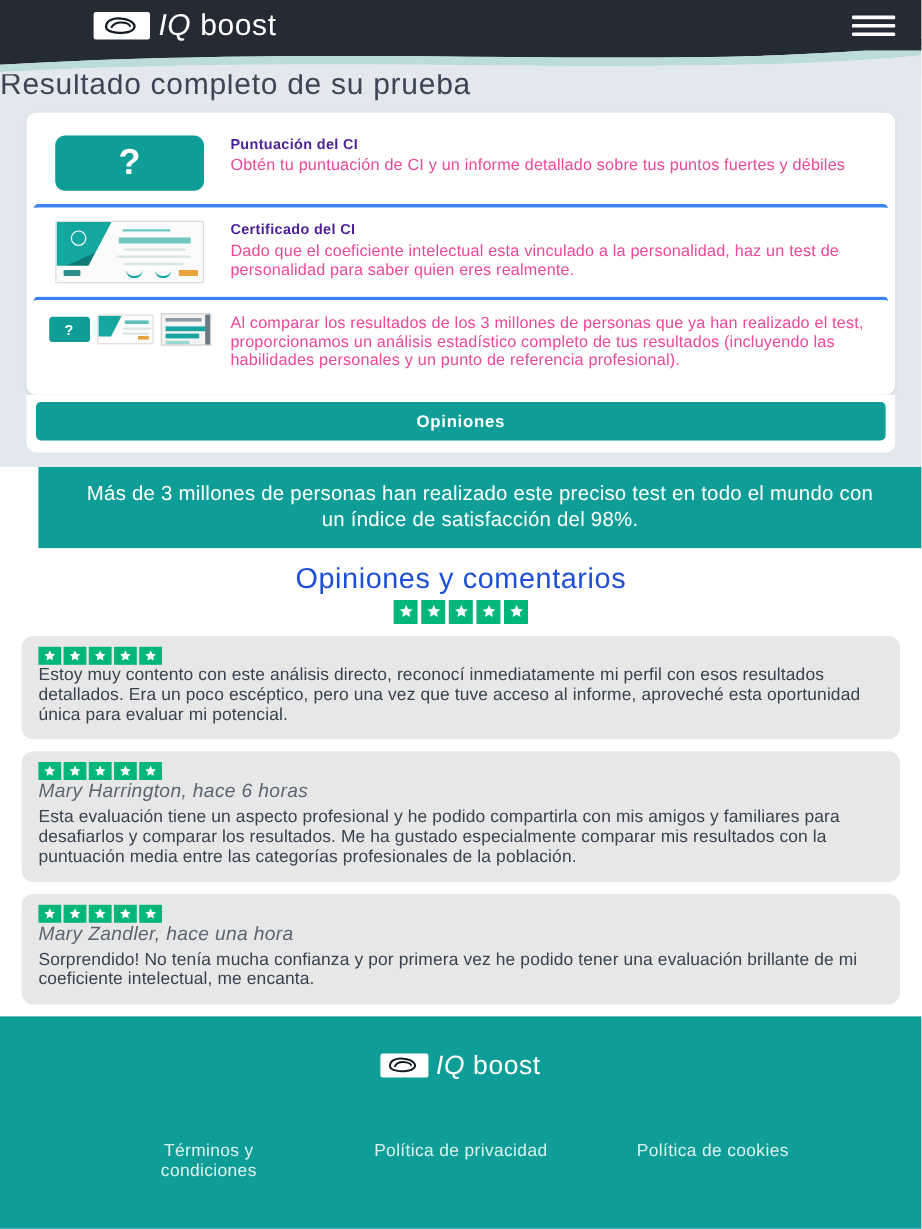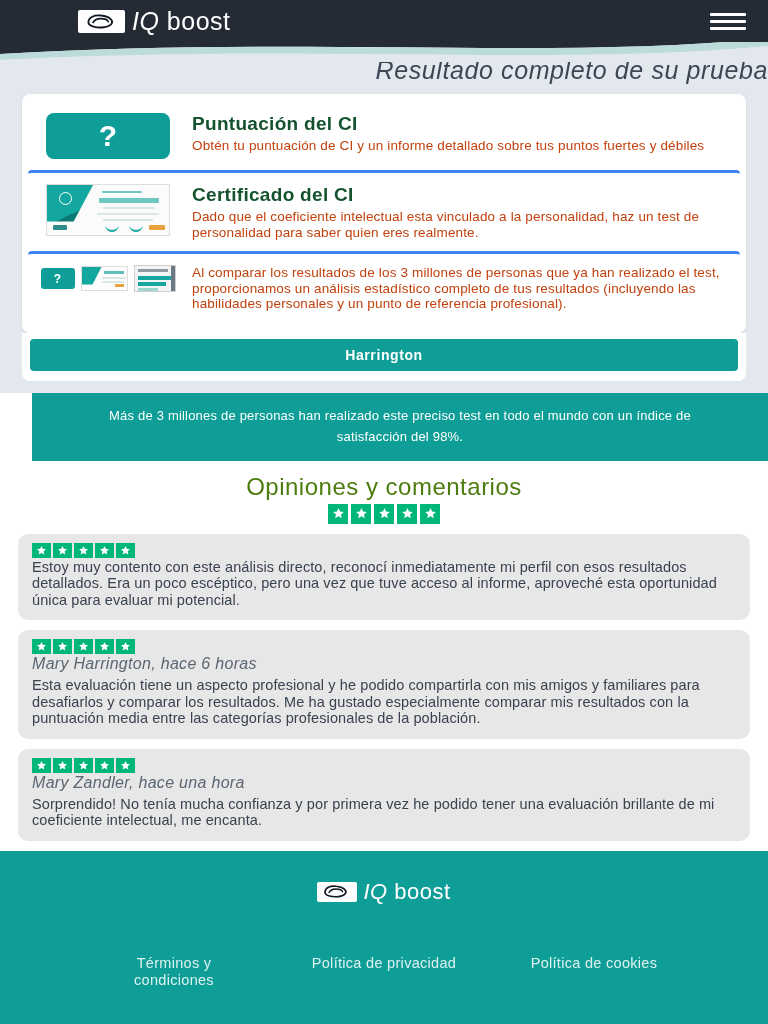--- a/index.html
+++ b/index.html
@@ -44,27 +44,26 @@
   .wave-wrap { position: absolute; top: 32px; left: 0; width: 768px; height: 30px; z-index: 4; pointer-events: none; }
 
   
   .hero {
     position: relative;
     background: #e2e8ee;
     padding: 14px 0 0 0;
     z-index: 2;
   }
   .hero-title {
-    text-align: right;
+    text-align: left;
     font-size: 25px;
     color: #3c4654;
     font-weight: 400;
     letter-spacing: 0.6px;
     padding-bottom: 9px;
-    font-style: italic;
   }
   .result-card {
     background: #ffffff;
     border-radius: 8px;
     margin: 0 22px;
     padding: 8px 6px 10px 6px;
     box-shadow: 0 1px 3px rgba(0,0,0,0.07);
   }
   .feature {
     display: flex;
@@ -121,22 +120,22 @@
   .t-cert .lineC { position:absolute; left:20px; top:14px; width:22px; height:2px; background:#dce8e7; }
   .t-cert .dot { position:absolute; right:3px; bottom:3px; width:9px; height:3px; background:#e8a33d; }
   .t-rep { position: relative; width: 42px; height: 27px; background:#f4f4f4; border:1px solid #cfcfcf; overflow:hidden; }
   .t-rep .hd { position:absolute; left:3px; top:3px; width:30px; height:3px; background:#8e9aa5; }
   .t-rep .bar1 { position:absolute; left:3px; top:10px; width:34px; height:4px; background:#16a69f; }
   .t-rep .bar2 { position:absolute; left:3px; top:16px; width:28px; height:4px; background:#16a69f; }
   .t-rep .bar3 { position:absolute; left:3px; top:22px; width:20px; height:3px; background:#9bd6d2; }
   .t-rep .side { position:absolute; right:0; top:0; width:4px; height:27px; background:#6d7885; }
 
   .feat-text { flex: 1; padding-right: 6px; }
-  .feat-title { font-size: 19px; font-weight: 700; color: #14532d; letter-spacing: 0.3px; margin-bottom: 3px; }
-  .feat-desc { font-size: 13.5px; line-height: 15.5px; color: #c2410c; letter-spacing: 0.15px; }
+  .feat-title { font-size: 12px; font-weight: 700; color: #4c1d95; letter-spacing: 0.3px; margin-bottom: 3px; }
+  .feat-desc { font-size: 13.5px; line-height: 15.5px; color: #ec4899; letter-spacing: 0.15px; }
 
   .continue-wrap { margin: 0 22px; background: #ffffff; border-radius: 0 0 8px 8px; padding: 6px 8px 10px 8px; }
   .btn-continue {
     display: block; width: 100%;
     background: #0f9e97;
     color: #ffffff;
     border: none;
     border-radius: 4px;
     padding: 8px 0;
     font-size: 14px;
@@ -146,32 +145,32 @@
     cursor: pointer;
   }
   .hero-pad { height: 12px; }
 
   
   .banner {
     background: #0f9e97;
     color: #ffffff;
     text-align: center;
     padding: 12px 40px 14px 40px;
-    font-size: 13px;
+    font-size: 17px;
     line-height: 21px;
     letter-spacing: 0.2px;
     margin-left: 32px;
   }
 
   
   .reviews { background: #ffffff; padding: 12px 0 10px 0; }
   .reviews-title {
     text-align: center;
     font-size: 24px;
-    color: #4d7c0f;
+    color: #1d4ed8;
     letter-spacing: 0.5px;
     margin-bottom: 3px;
   }
   .stars { display: flex; justify-content: center; gap: 3px; }
   .star {
     width: 20px; height: 20px;
     background: #00b67a;
     display: flex; align-items: center; justify-content: center;
   }
   .star svg { width: 13px; height: 13px; display: block; }
@@ -309,21 +308,21 @@
           </div>
         </div>
         <div class="feat-text">
           <div class="feat-desc">Al comparar los resultados de los 3 millones de personas que ya han realizado el test, proporcionamos un análisis estadístico completo de tus resultados (incluyendo las habilidades personales y un punto de referencia profesional).</div>
         </div>
       </div>
 
     </div>
 
     <div class="continue-wrap">
-      <button class="btn-continue">Harrington</button>
+      <button class="btn-continue">Opiniones</button>
     </div>
     <div class="hero-pad"></div>
   </div>
 
   <div class="banner">Más de 3 millones de personas han realizado este preciso test en todo el mundo con un índice de satisfacción del 98%.</div>
 
   <div class="reviews">
     <div class="reviews-title">Opiniones y comentarios</div>
 
     <div class="stars">

